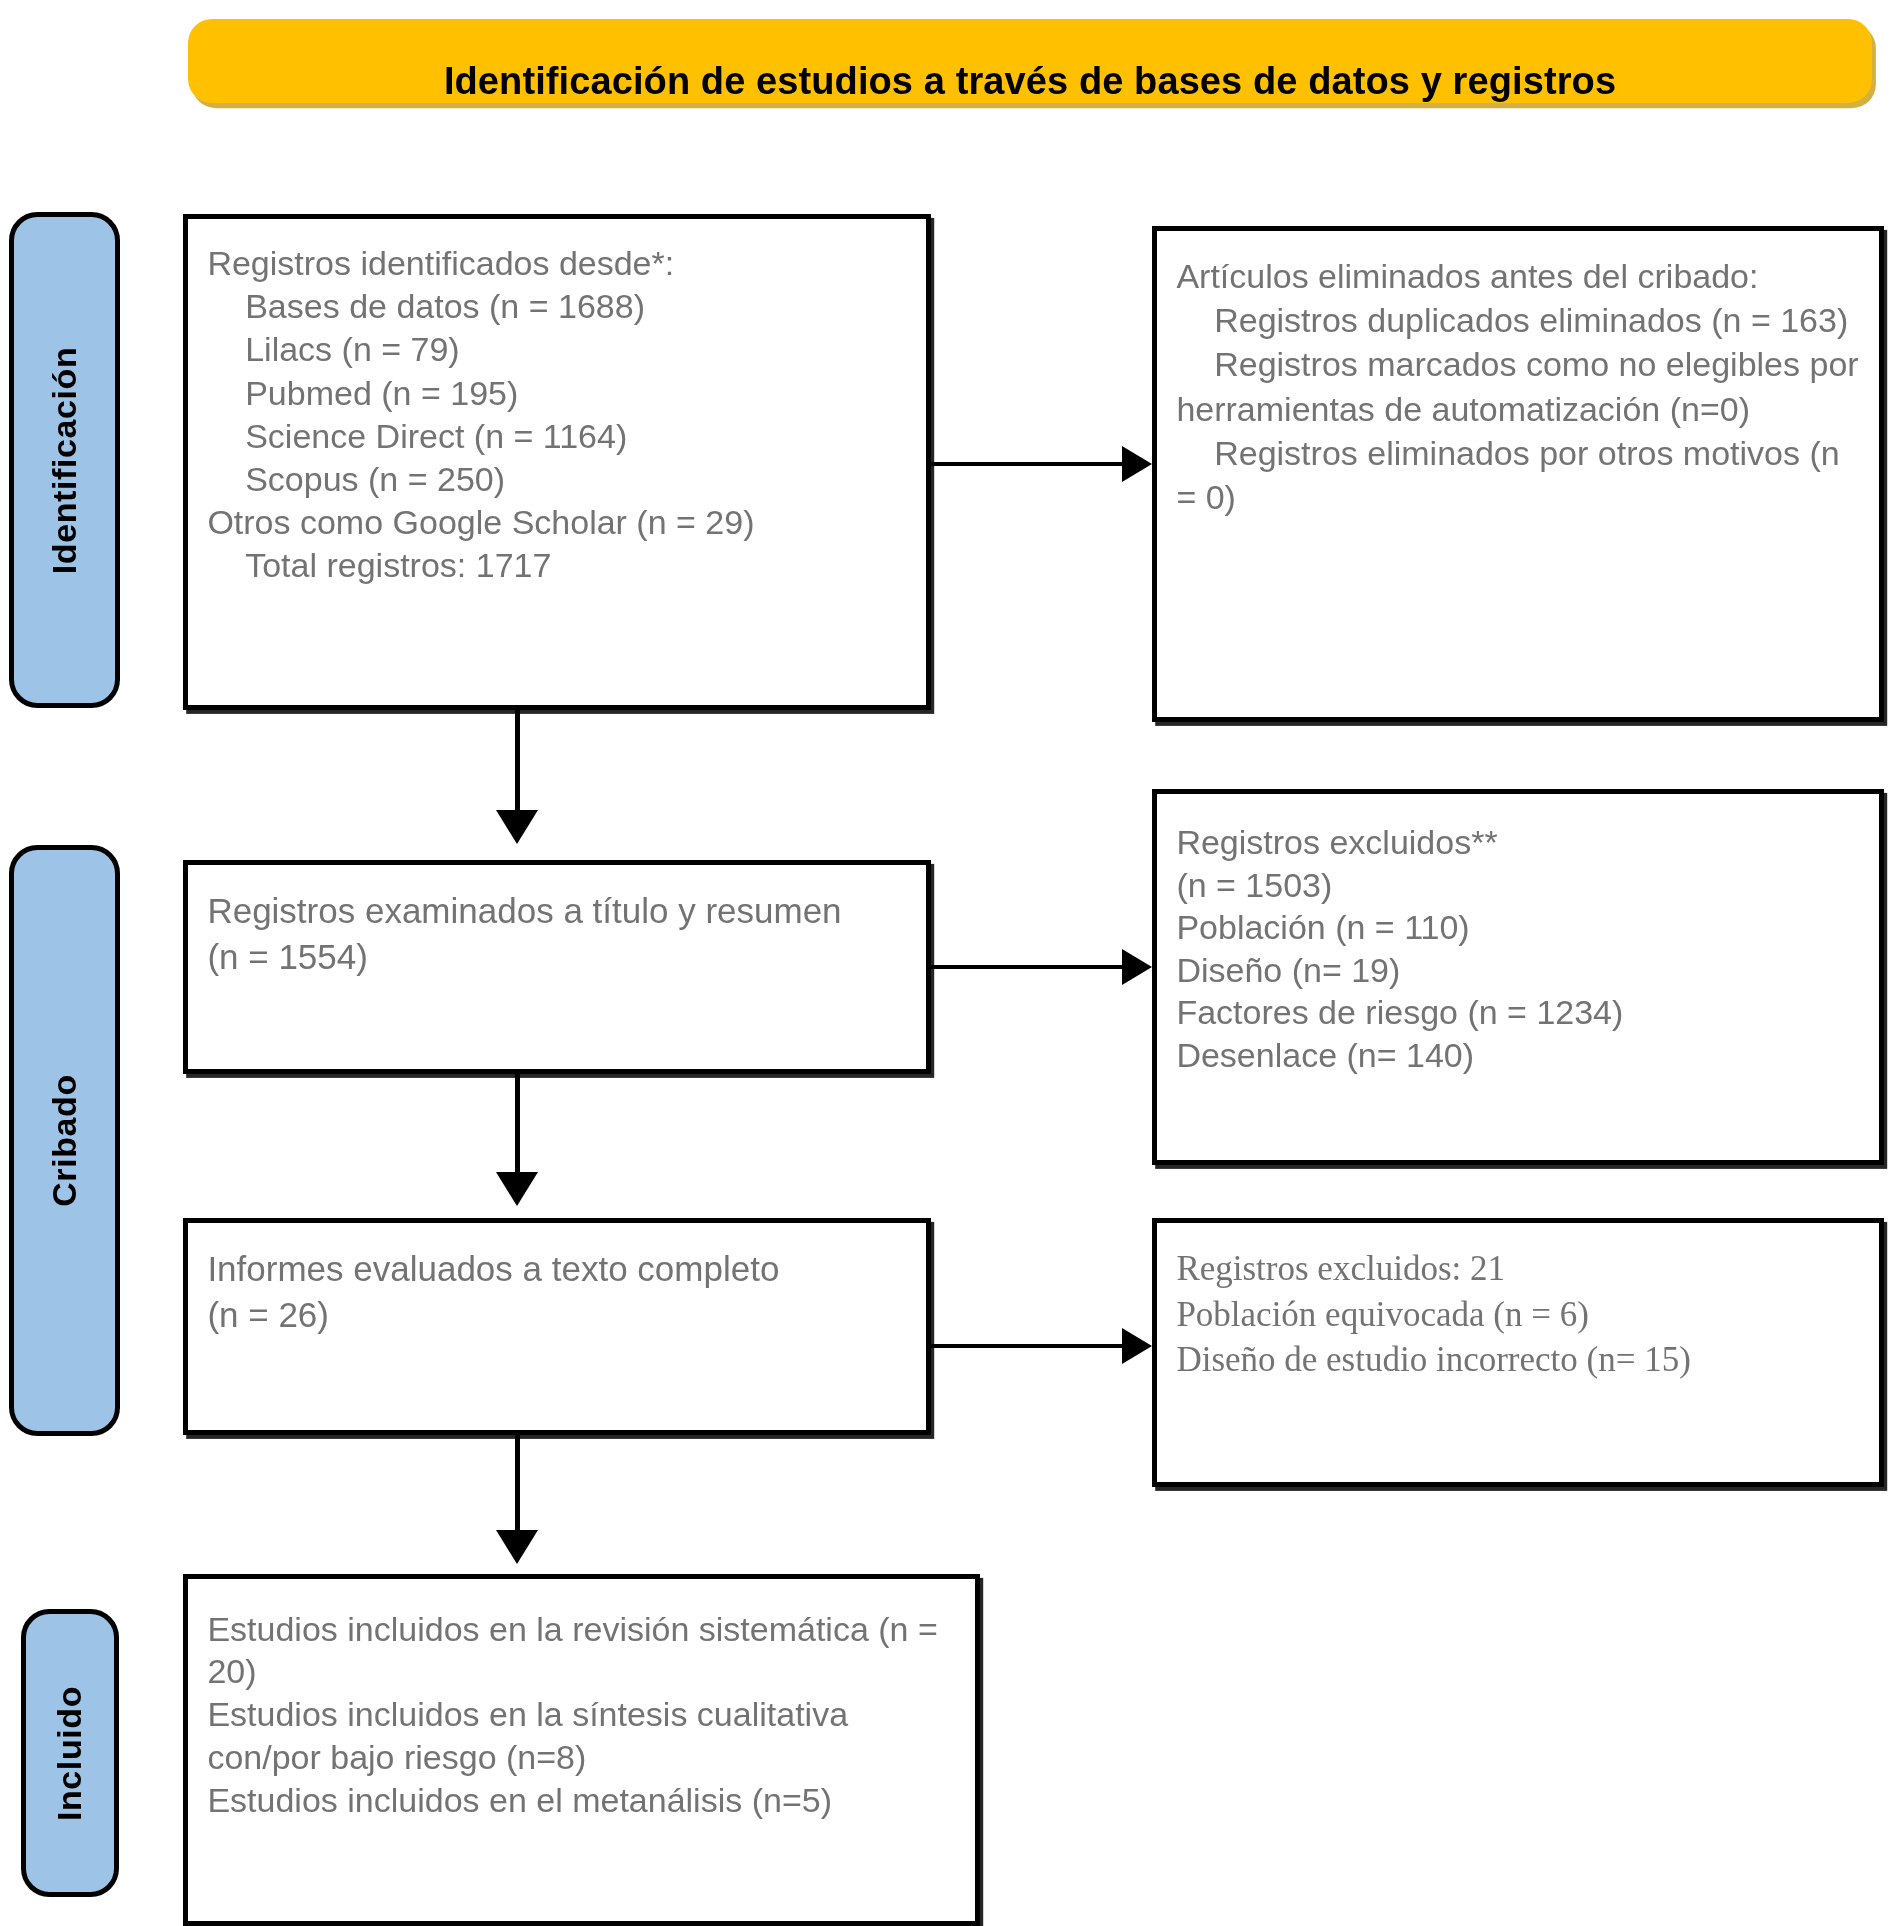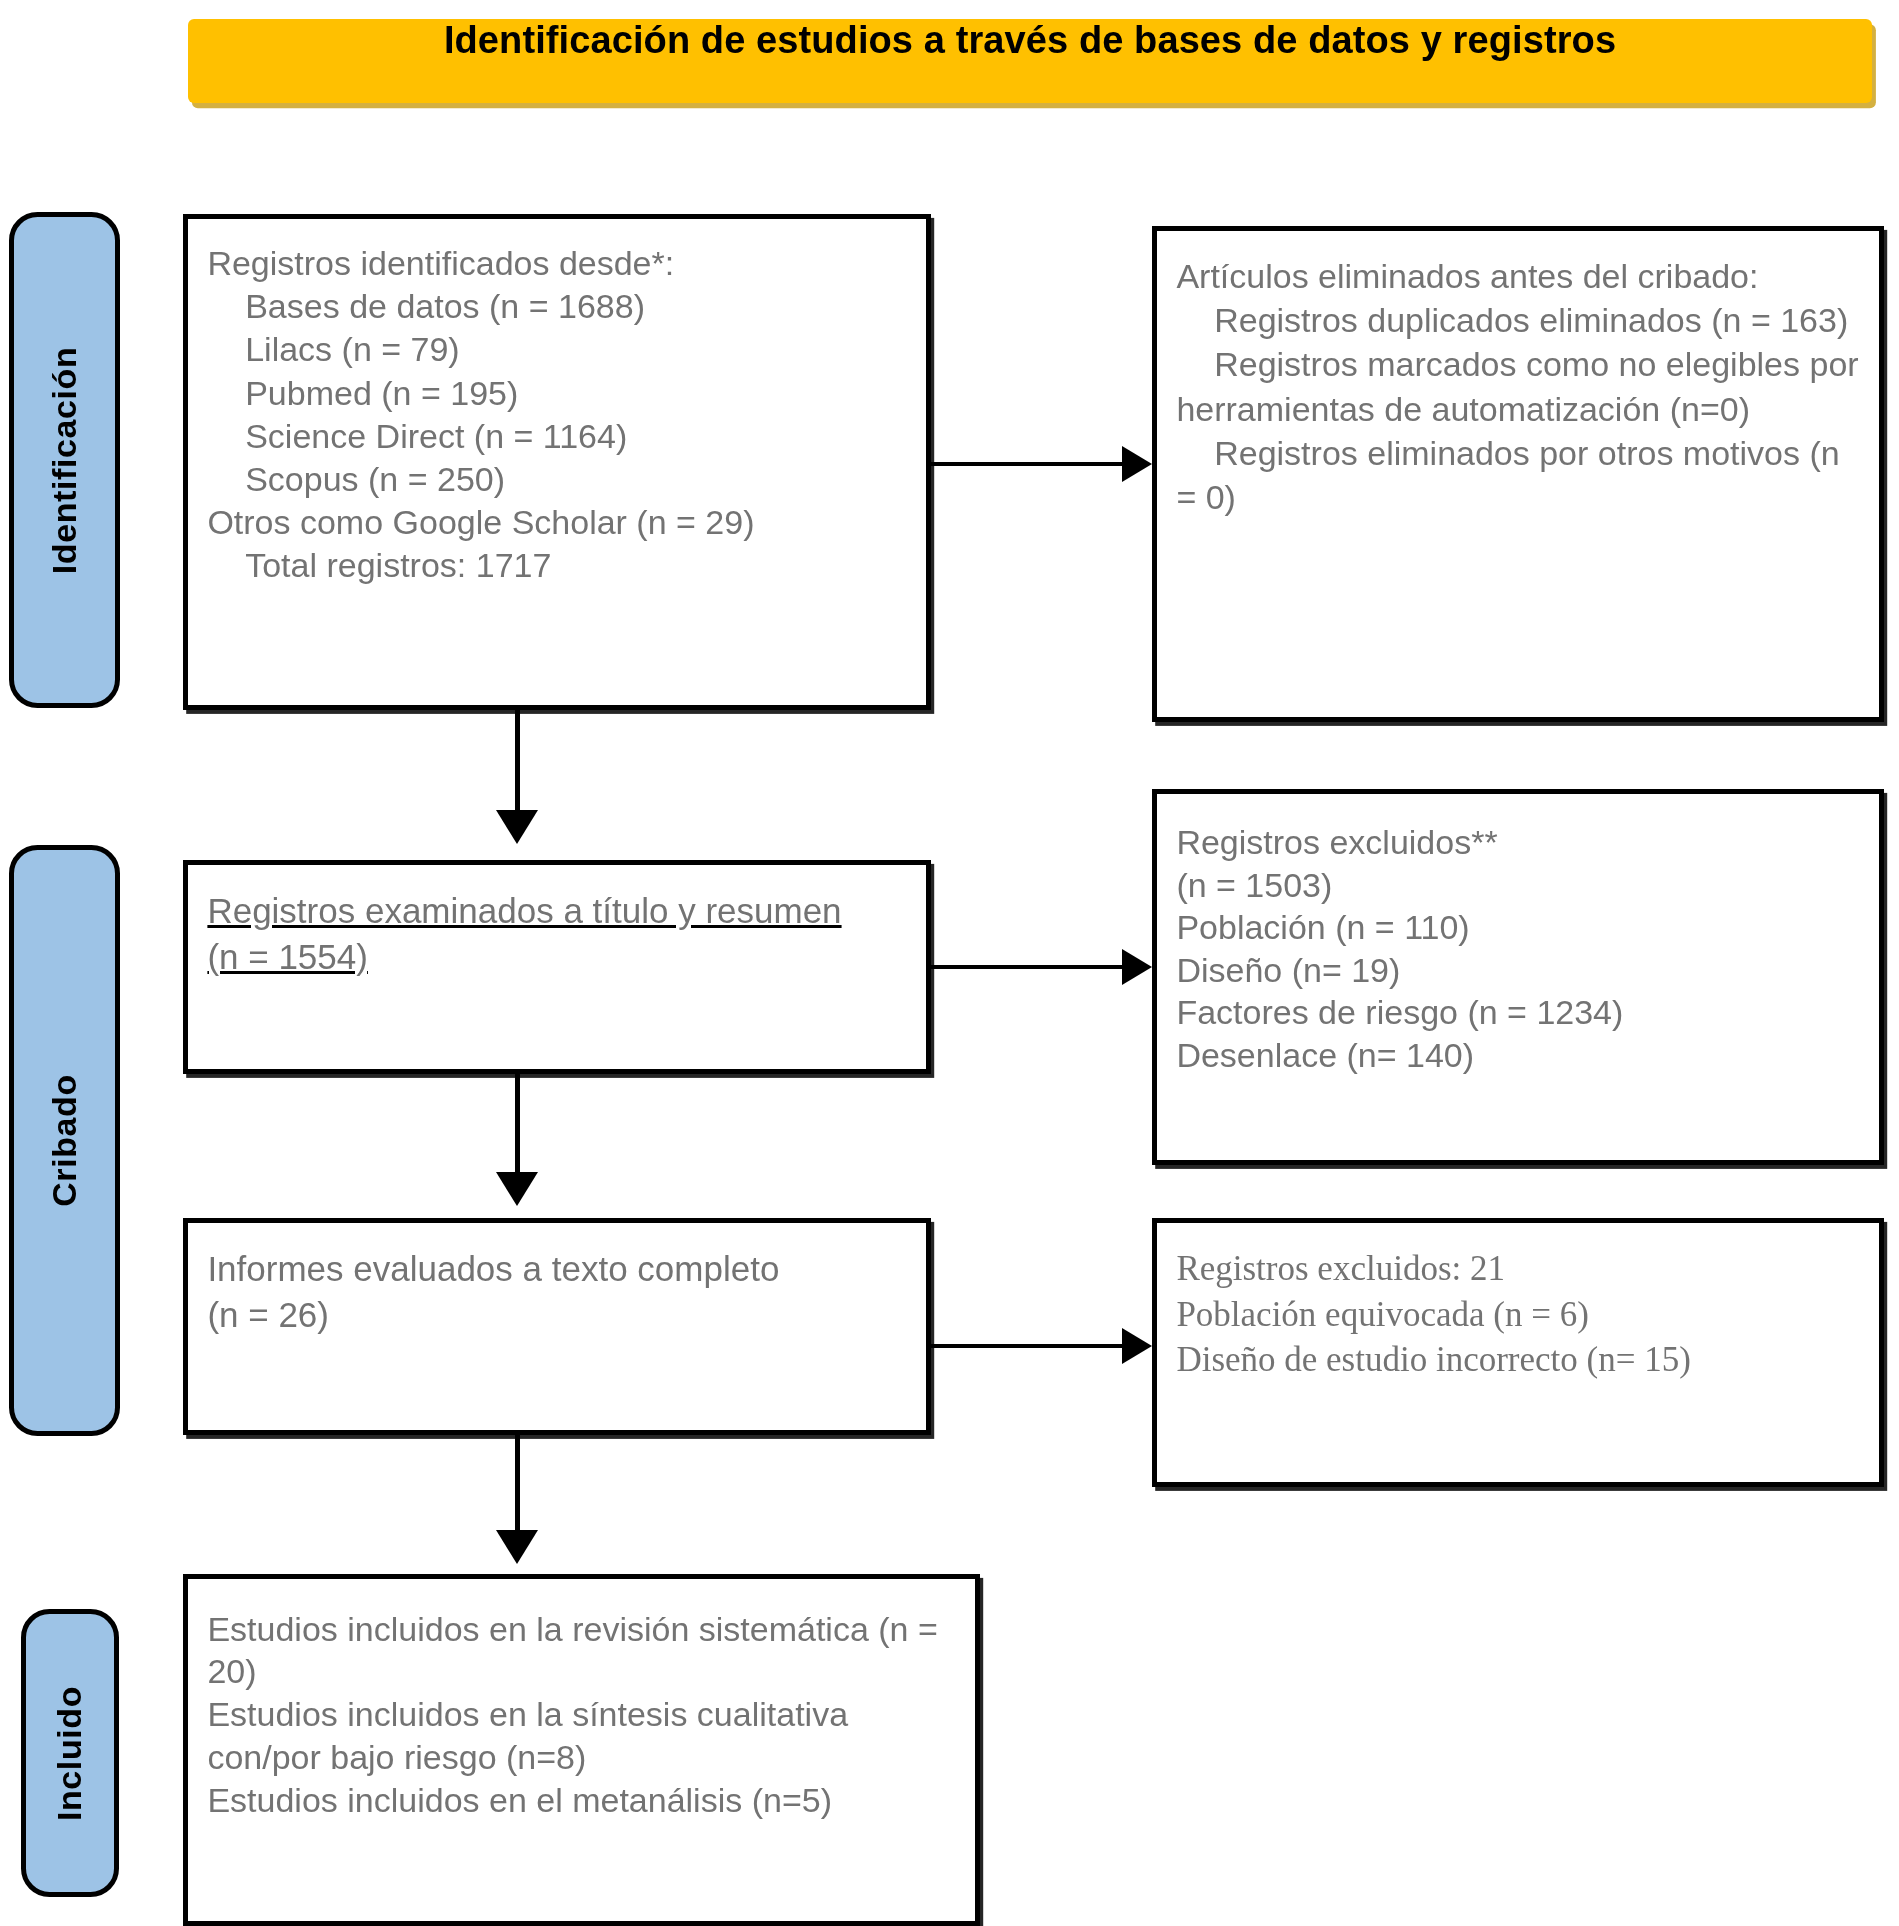--- a/index.html
+++ b/index.html
@@ -18,24 +18,24 @@
   }
 
   
   .banner {
     position: absolute;
     left: 188px;
     top: 19.4px;
     width: 1684px;
     height: 84px;
     background: #FFC000;
-    border-radius: 6px;
+    border-radius: 24px;
     box-shadow: 3.9px 5.2px 0 rgba(197,150,0,0.75);
     display: flex;
-    align-items: flex-start;
+    align-items: flex-end;
     justify-content: center;
   }
   .banner-text {
     font-size: 38px;
     font-weight: bold;
     color: #000000;
     letter-spacing: 0.1px;
     white-space: nowrap;
   }
 
@@ -74,21 +74,21 @@
   .box-text {
     font-size: 35px;
     line-height: 1.30;
     color: #737373;
     white-space: pre-wrap;
     padding: 23px 17px 17px 19.4px;
   }
 
   #box-identified   { left: 183px;  top: 214px;  width: 748px; height: 496px; }
   #box-removed      { left: 1152px; top: 214px; width: 732px; height: 496px; margin-top: 12px; }
-  #box-screened     { left: 183px;  top: 860px; width: 748px; height: 214px; text-decoration: underline; }
+  #box-screened     { left: 183px;  top: 860px; width: 748px; height: 214px; }
   #box-excluded1    { left: 1152px; top: 789px; width: 732px; height: 376px; }
   #box-fulltext     { left: 183px;  top: 1218px; width: 748px; height: 217px; }
   #box-excluded2    { left: 1152px; top: 1218px; width: 732px; height: 269px; font-family: Liberation Serif, serif; }
   #box-included     { left: 183px;  top: 1574px; width: 797px; height: 352px; }
 
   #box-identified .box-text { font-size: 34px; line-height: 1.27; }
   #box-removed    .box-text { font-size: 34px; line-height: 1.30; }
   #box-excluded1  .box-text { font-size: 34px; line-height: 1.25; padding-top: 27px; }
   #box-included   .box-text { font-size: 34px; line-height: 1.26; padding-top: 28.5px; }
 

